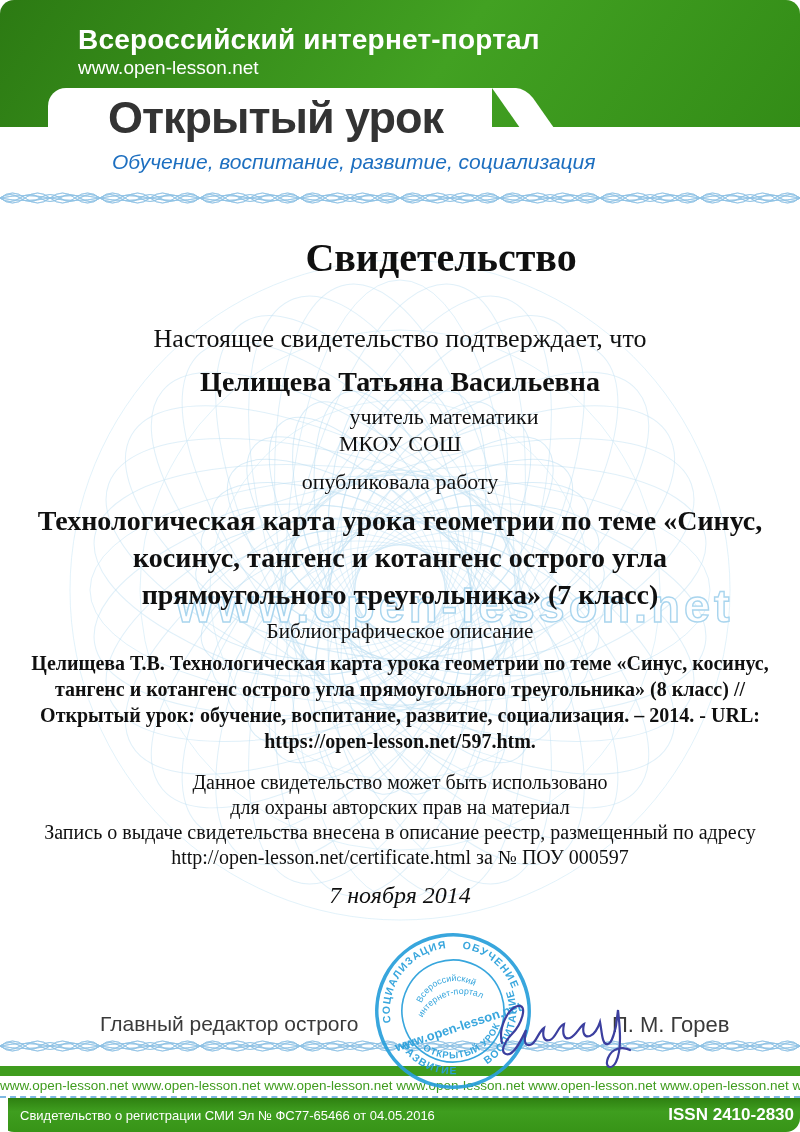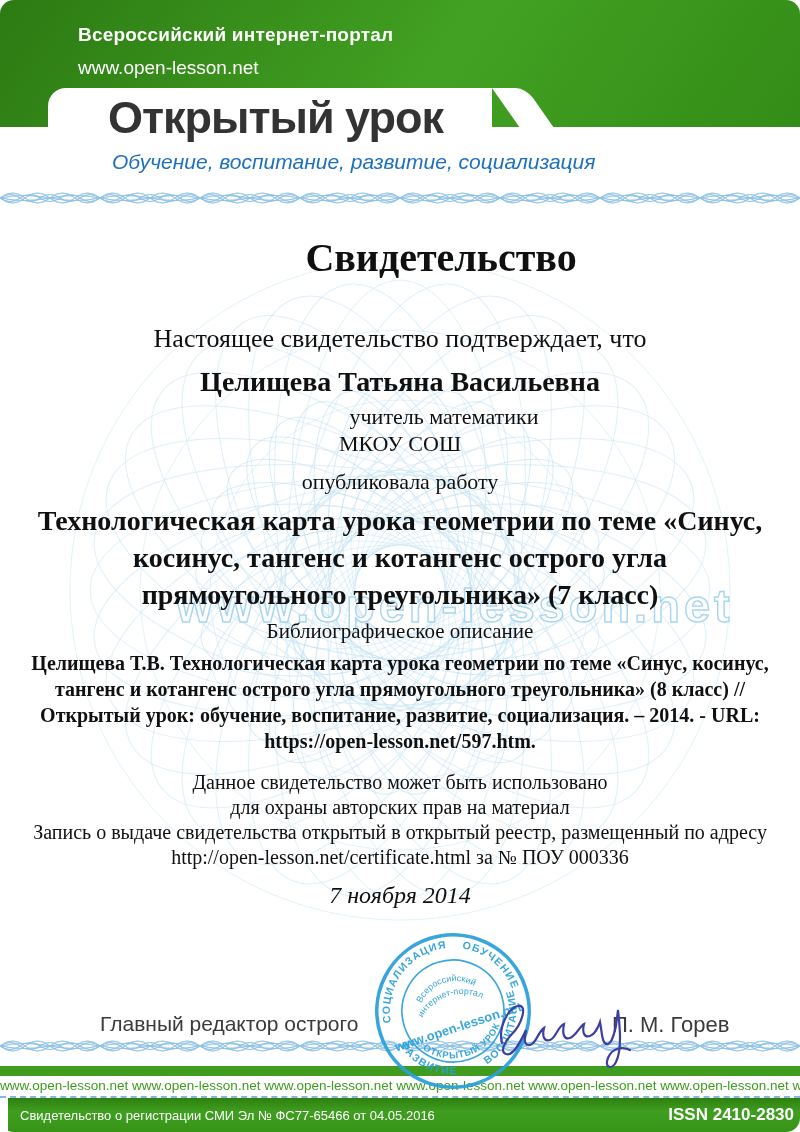--- a/index.html
+++ b/index.html
@@ -6,21 +6,21 @@
   #page{
     position:relative;width:800px;height:1132px;margin:0 auto;
     background:#ffffff;overflow:hidden;border-radius:14px;
     font-family:"Liberation Sans",sans-serif;
   }
   
   .header{
     position:absolute;left:0;top:0;width:800px;height:127px;
     background:linear-gradient(125deg,#2c7a13 0%,#42a122 55%,#338c17 100%);
   }
-  .portal-title{position:absolute;left:78px;top:24px;color:#ffffff;font-size:19px;font-weight:bold;letter-spacing:.2px;}
+  .portal-title{position:absolute;left:78px;top:24px;color:#ffffff;font-size:28px;font-weight:bold;letter-spacing:.2px;}
   .portal-url{position:absolute;left:78px;top:57px;color:#ffffff;font-size:19px;}
   .tab{position:absolute;left:48px;top:88px;width:444px;height:40px;background:#ffffff;border-top-left-radius:18px;}
   .tab-slant{position:absolute;left:492px;top:88px;width:34px;height:40px;background:#ffffff;
     transform:skewX(35deg);transform-origin:top left;border-top-right-radius:10px;}
   .brand-title{position:absolute;left:108px;top:92px;color:#333333;font-size:45px;font-weight:bold;letter-spacing:-1px;z-index:3;}
   .brand-subtitle{position:absolute;left:112px;top:150px;color:#1d6fc0;font-size:21px;font-style:italic;z-index:3;}
   
   .band{position:absolute;left:0;width:800px;height:24px;z-index:1;}
   #band1{top:186px;}
   #band2{top:1034px;}
@@ -166,22 +166,22 @@
   <div class="cline serif confirm">Настоящее свидетельство подтверждает, что</div>
   <div class="cline serif recipient">Целищева Татьяна Васильевна</div>
   <div class="cline serif role">учитель математики</div>
   <div class="cline serif org">МКОУ СОШ</div>
   <div class="cline serif action">опубликовала работу</div>
   <div class="cline serif work-title">Технологическая карта урока геометрии по теме «Синус, косинус, тангенс и котангенс острого угла прямоугольного треугольника» (7 класс)</div>
   <div class="cline serif bib-head">Библиографическое описание</div>
   <div class="cline serif bib-text">Целищева Т.В. Технологическая карта урока геометрии по теме «Синус, косинус, тангенс и котангенс острого угла прямоугольного треугольника» (8 класс) // Открытый урок: обучение, воспитание, развитие, социализация. – 2014. - URL: https://open-lesson.net/597.htm.</div>
   <div class="cline serif note note1">Данное свидетельство может быть использовано</div>
   <div class="cline serif note note2">для охраны авторских прав на материал</div>
-  <div class="cline serif note note3">Запись о выдаче свидетельства открытый в открытый реестр, размещенный по адресу</div>
-  <div class="cline serif note note4">http://open-lesson.net/certificate.html за № ПОУ 000336</div>
+  <div class="cline serif note note3">Запись о выдаче свидетельства внесена в описание реестр, размещенный по адресу</div>
+  <div class="cline serif note note4">http://open-lesson.net/certificate.html за № ПОУ 000597</div>
   <div class="cline serif date">7 ноября 2014</div>
 
   <div class="editor-label">Главный редактор острого</div>
   <div class="editor-name">П. М. Горев</div>
 
   <div class="stamp-wrap">
     <svg viewBox="0 0 200 200" width="162" height="162">
       <defs>
         <path id="arcTop" d="M 22 100 A 78 78 0 0 1 178 100"></path>
         <path id="arcBottom" d="M 22 100 A 78 78 0 0 0 178 100"></path>

